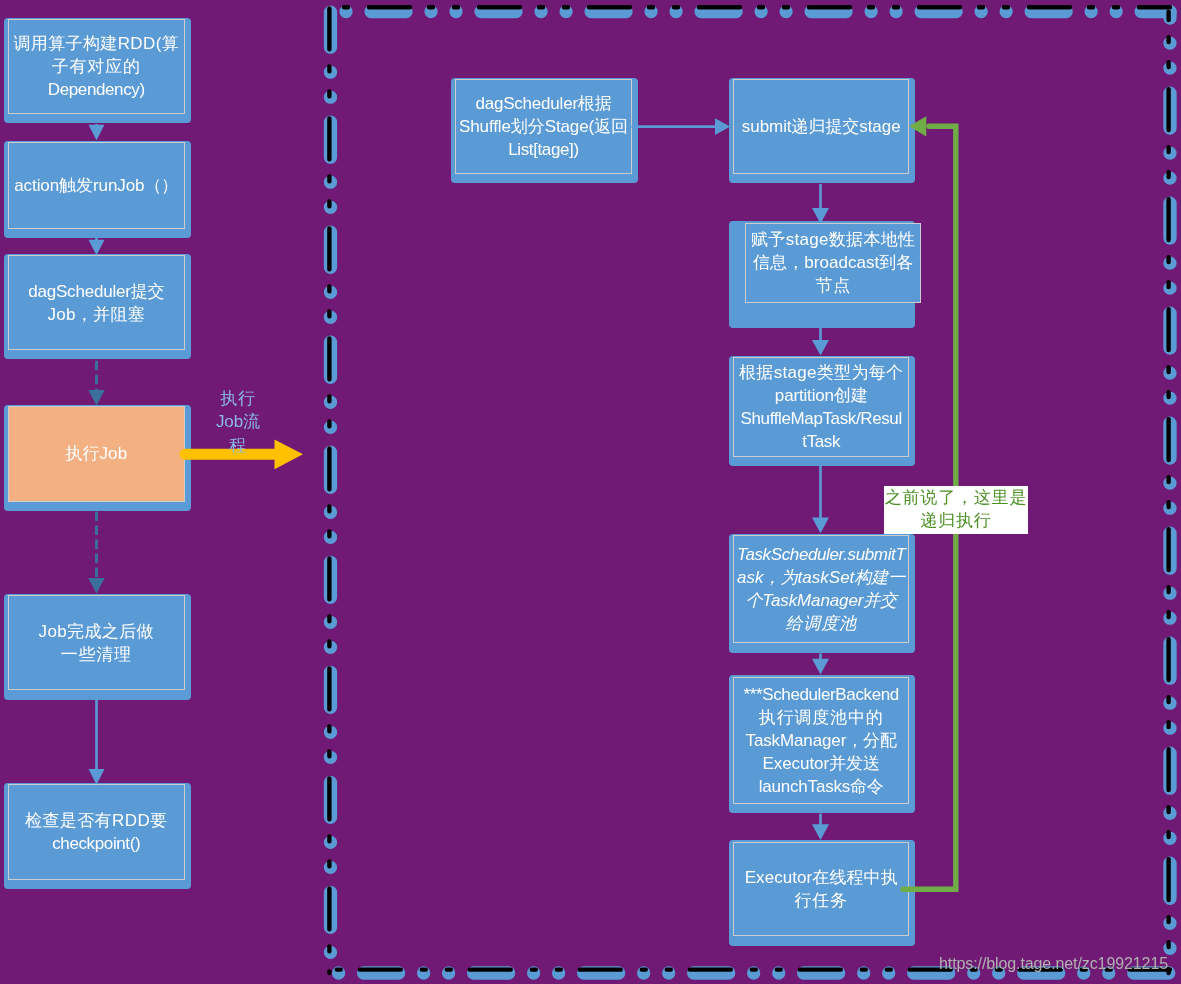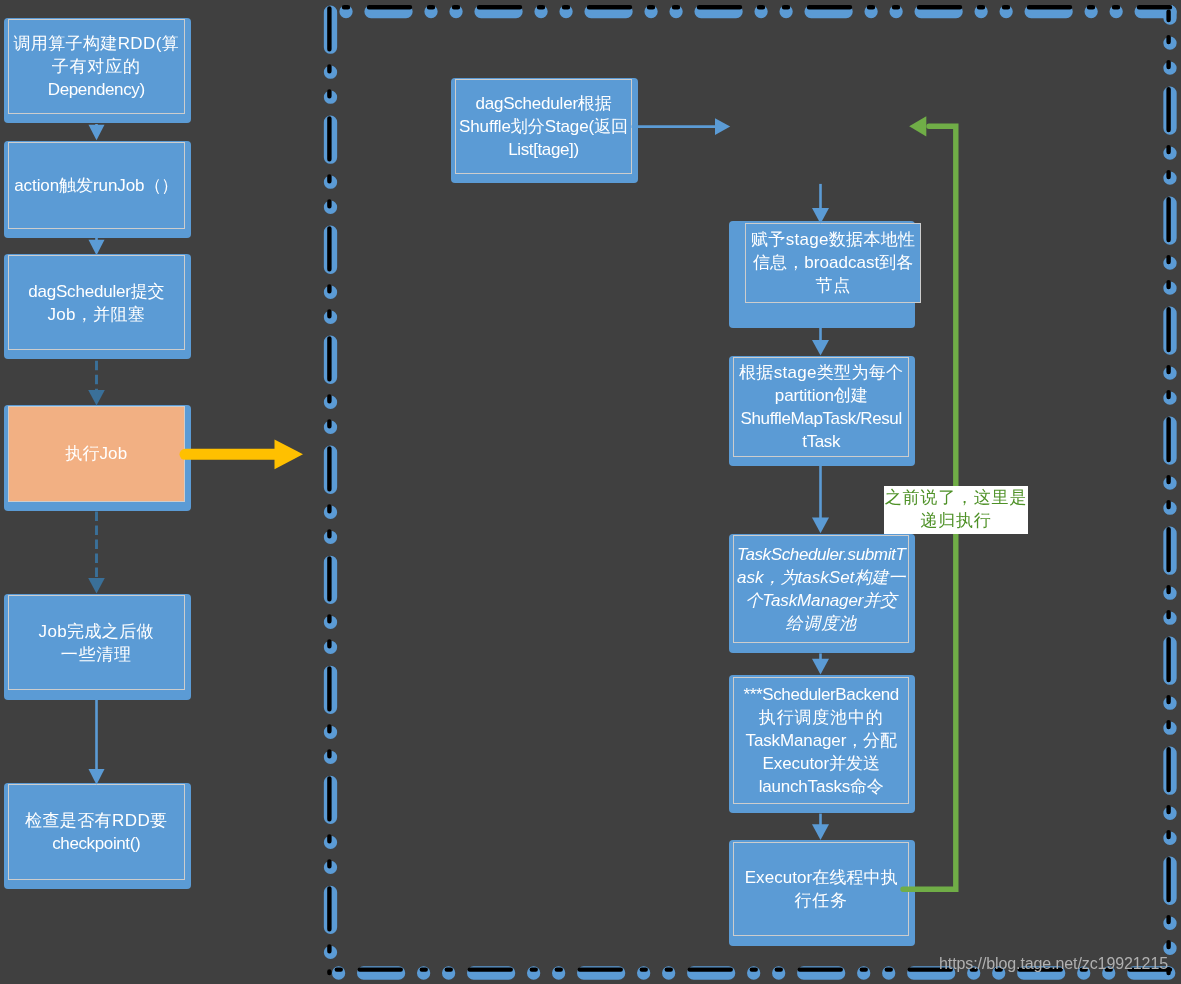--- a/index.html
+++ b/index.html
@@ -1,17 +1,17 @@
 <!DOCTYPE html>
 <html><head>
 <meta charset="utf-8">
 <title>Spark Job Flow Diagram</title>
 <style>
   html,body{margin:0;padding:0;background:#000;}
-  #page{position:relative;width:1181px;height:984px;background:#404040;overflow:hidden;
+  #page{position:relative;width:1181px;height:984px;background:#701a75;overflow:hidden;
         font-family:"Liberation Sans",sans-serif;}
 
   .node{position:absolute;}
   .shadow{position:absolute;left:0;top:0;width:100%;height:100%;
           border-radius:4px;background:#5b9bd5;}
   .shadow.hl{background:#5b9bd5;}
   .face{position:absolute;box-sizing:border-box;background:#5b9bd5;
         border:1px solid #cdcdcd;display:flex;align-items:center;justify-content:center;}
   .face.hl{background:#f2b083;}
   .txt{color:#ffffff;will-change:transform;font-size:0;line-height:23px;text-align:center;
@@ -106,20 +106,28 @@
   <div class="node" style="left:450.9px;top:77.6px;width:187.2px;height:105.8px;">
     <div class="shadow"></div>
     <div class="face" style="left:4.0px;top:1.3px;width:176.89999999999998px;height:95.2px;">
       <div class="txt">
         <div class="tl" style="letter-spacing:-0.21px">dagScheduler根据</div>
         <div class="tl" style="letter-spacing:-0.1px">Shuffle划分Stage(返回</div>
         <div class="tl" style="letter-spacing:-0.38px">List[tage])</div>
       </div>
     </div>
   </div>
+  <div class="node" style="left:728.5px;top:77.6px;width:186.7px;height:105.5px;">
+    <div class="shadow"></div>
+    <div class="face" style="left:4.0px;top:1.3px;width:176.39999999999998px;height:94.9px;">
+      <div class="txt">
+        <div class="tl" style="letter-spacing:-0.063px">submit递归提交stage</div>
+      </div>
+    </div>
+  </div>
   <div class="node" style="left:728.5px;top:221.3px;width:186.7px;height:106.6px;">
     <div class="shadow"></div>
     <div class="face" style="left:16px;top:1.3px;width:176.39999999999998px;height:80px;">
       <div class="txt">
         <div class="tl" style="letter-spacing:0.314px">赋予stage数据本地性</div>
         <div class="tl" style="letter-spacing:0.045px">信息，broadcast到各</div>
         <div class="tl" style="letter-spacing:0.81px">节点</div>
       </div>
     </div>
   </div>
@@ -199,20 +207,25 @@
     <g>
       <path d="M 903 889.2 L 955.8 889.2 L 955.8 126.3 L 929 126.3" stroke="#70ad47" fill="none" stroke-width="5.4" stroke-linecap="round" stroke-linejoin="miter"></path>
       <polygon points="926.3,116.3 926.3,136.4 909.2,126.3" fill="#70ad47"></polygon>
     </g>
     <g>
       <path d="M 185 454.3 L 277 454.3" stroke="#ffc000" fill="none" stroke-width="11" stroke-linecap="round"></path>
       <polygon points="274.5,439.5 274.5,469.2 303,454.3" fill="#ffc000"></polygon>
     </g>
   </svg>
 
+  <div class="sidelabel" style="left:198px;top:386.5px;width:80px;">
+    <div class="tl2" style="letter-spacing:0.81px">执行</div>
+    <div class="tl2" style="letter-spacing:-0.083px">Job流</div>
+    <div class="tl2" style="letter-spacing:0.81px">程</div>
+  </div>
   <div class="note" style="left:884.2px;top:485.8px;width:144px;height:48px;">
     <div class="noteinner">
       <div class="tl3" style="letter-spacing:0.81px">之前说了，这里是</div>
       <div class="tl3" style="letter-spacing:0.81px">递归执行</div>
     </div>
   </div>
   <div class="wm" style="left:938.5px;top:954.8px;">https://blog.tage.net/zc19921215</div>
 
 </div>
 

